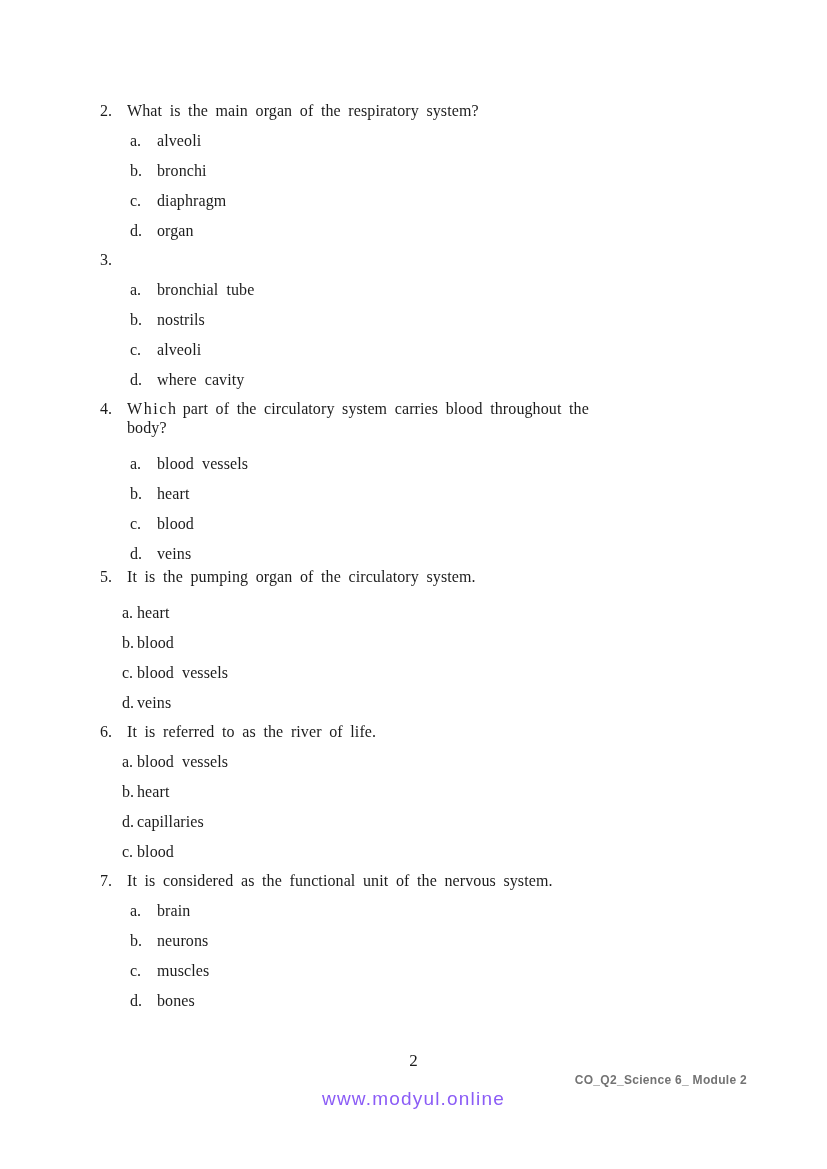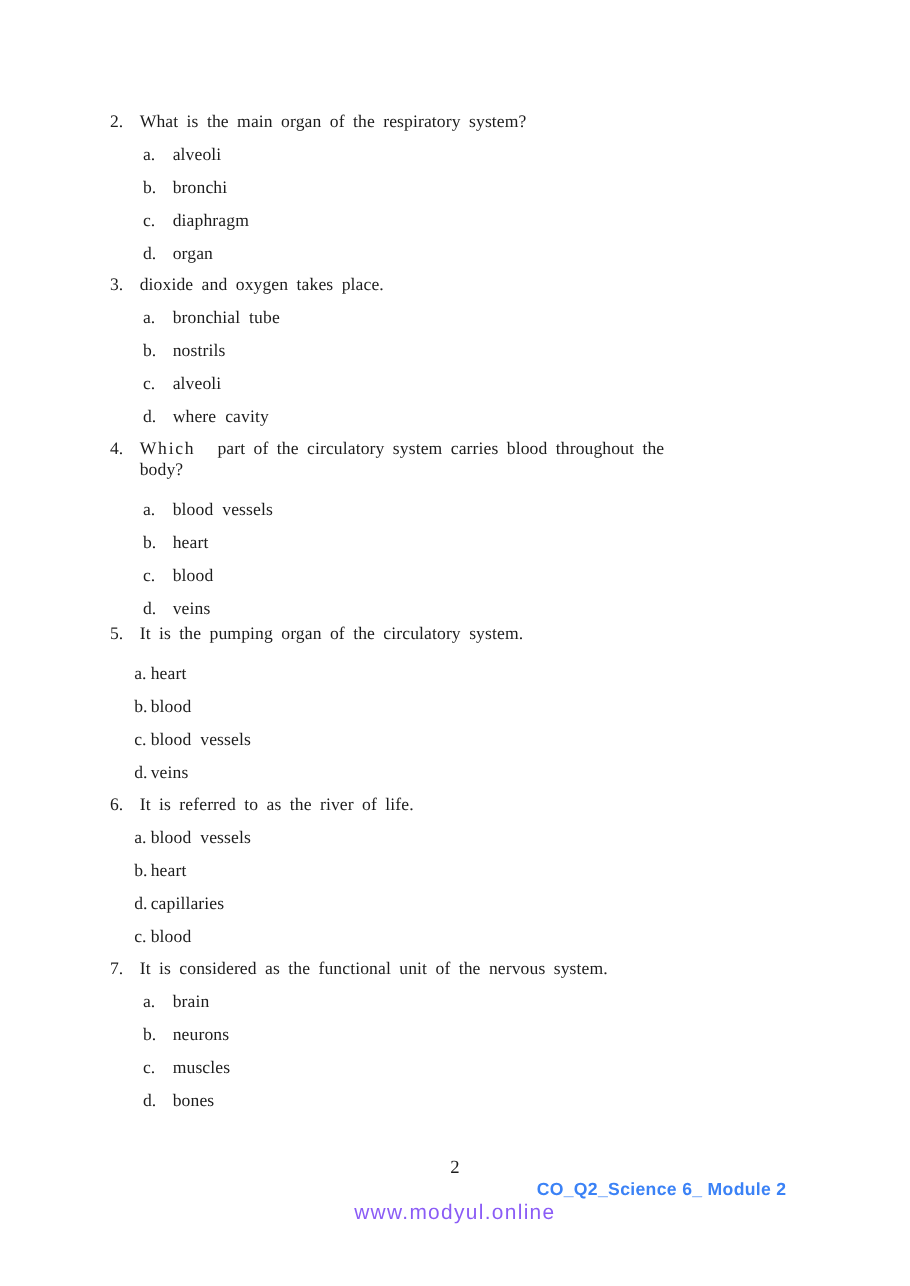--- a/index.html
+++ b/index.html
@@ -31,21 +31,21 @@
     width: 27px;
     flex: none;
   }
   .qtext {
     flex: 1;
     word-spacing: 3.5px;
     letter-spacing: 0.1px;
   }
   .qlead {
     letter-spacing: 1.6px;
-    margin-right: 20px;
+    margin-right: 5px;
     font-family: Liberation Serif, serif;
   }
   .qlead:empty { display: none; margin: 0; }
   .qline2 { display: block; }
   .qline2:empty { display: none; }
 
   .options { margin-left: 30px; }
   .options.tight { margin-left: 22px; }
   .option {
     display: flex;
@@ -64,27 +64,27 @@
   }
   .options.first-gap-lg .option:first-child { margin-top: 17px; }
 
   .pagenum {
     text-align: center;
     margin-top: 41px;
     font-size: 17px;
   }
   .module-line {
     text-align: right;
-    padding-right: 112px;
+    padding-right: 80px;
     margin-top: 2px;
     font-family: "Liberation Sans", "DejaVu Sans", sans-serif;
     font-weight: bold;
-    font-size: 16px;
+    font-size: 12px;
     letter-spacing: 0.3px;
-    color: #3b82f6;
+    color: #737373;
   }
   .watermark {
     text-align: center;
     margin-top: 1px;
     font-family: "Liberation Sans", "DejaVu Sans", sans-serif;
     font-size: 19px;
     letter-spacing: 1.2px;
     color: #8b5cf6;
   }
 </style>
@@ -114,21 +114,21 @@
       <div class="option">
         <span class="letter">d.</span>
         <span class="otext">organ</span>
       </div>
     </div>
   </div>
 
   <div class="qb">
     <div class="qline">
       <span class="qnum">3.</span>
-      <span class="qtext"><span class="qline2">dioxide and oxygen takes place.</span></span>
+      <span class="qtext"></span>
     </div>
     <div class="options">
       <div class="option">
         <span class="letter">a.</span>
         <span class="otext">bronchial tube</span>
       </div>
       <div class="option">
         <span class="letter">b.</span>
         <span class="otext">nostrils</span>
       </div>

